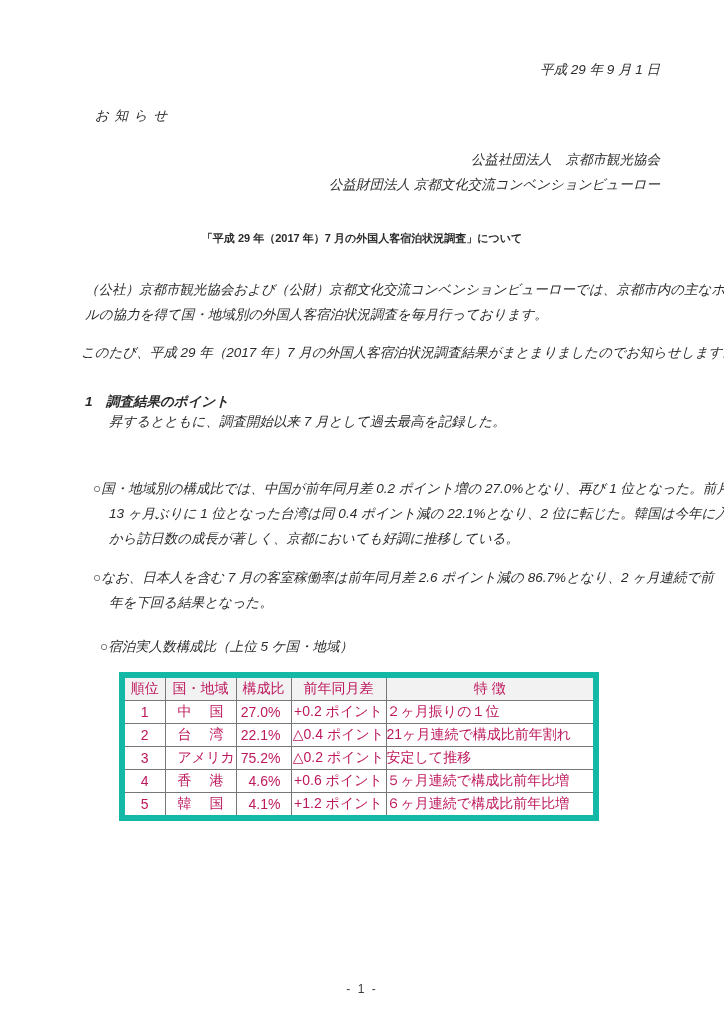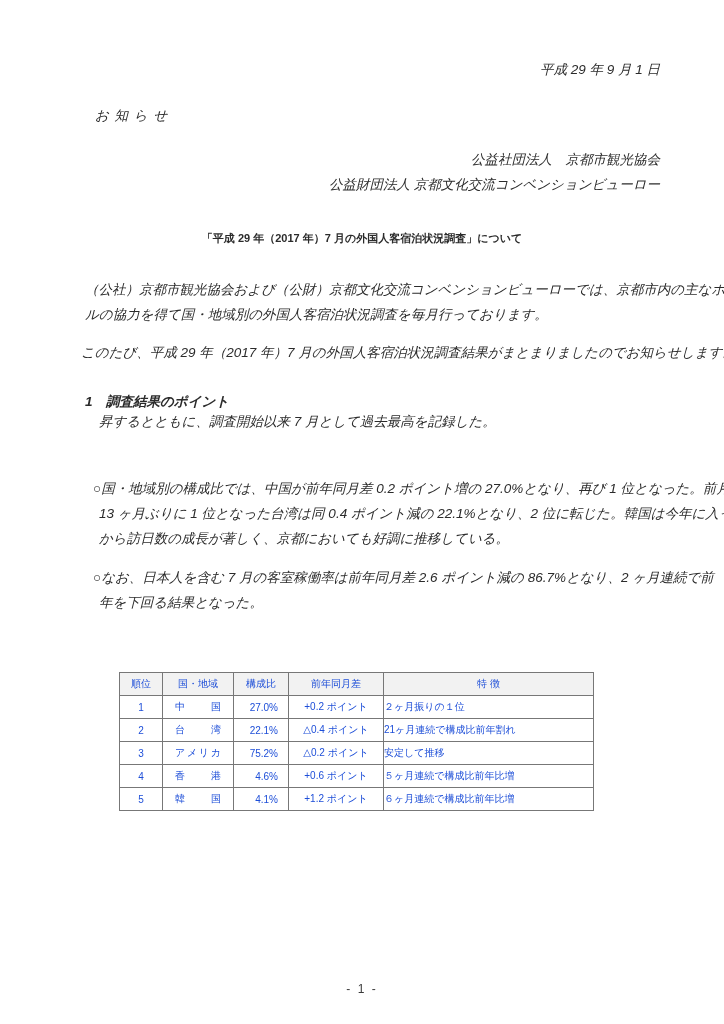--- a/index.html
+++ b/index.html
@@ -19,30 +19,30 @@
   .org1       { top: 147px; right: 64px; text-align: right; }
   .org2       { top: 172px; right: 64px; text-align: right; }
   .title      { top: 211px; left: 0; right: 0; text-align: center;
                 font-size: 11px; font-weight: bold; margin: 15px; line-height: 25px; }
   .para-1     { top: 277px; left: 85px; }
   .para-2     { top: 340px; left: 81px; }
   .sec-head   { top: 389px; left: 85px; font-weight: bold; }
   .bullet-1   { top: 409px; left: 93px; }
   .bullet-2   { top: 476px; left: 93px; }
   .bullet-3   { top: 565px; left: 93px; }
-  .bullet .cont { margin-left: 6px; }
+  .bullet .cont { margin-left: 16px; }
   .caption    { top: 634px; left: 100px; }
   .tbl-wrap   { top: 672px; left: 119px; }
   table {
     border-collapse: collapse;
     table-layout: fixed;
     width: 474px;
-    font-size: 10px;
-    color: #1d4ed8;
-    border: 1px solid #14b8a6;
+    font-size: 14px;
+    color: #be185d;
+    border: 6px solid #14b8a6;
   }
   th, td {
     border: 1px solid #777777;
     height: 22px;
     padding: 0;
     font-weight: normal;
     overflow: hidden;
     white-space: nowrap;
   }
   thead th { background: #f2f2f2; text-align: center; }
@@ -87,20 +87,21 @@
     <div class="line first">○国・地域別の構成比では、中国が前年同月差 0.2 ポイント増の 27.0%となり、再び 1 位となった。前月</div>
     <div class="line cont">13 ヶ月ぶりに 1 位となった台湾は同 0.4 ポイント減の 22.1%となり、2 位に転じた。韓国は今年に入って</div>
     <div class="line cont">から訪日数の成長が著しく、京都においても好調に推移している。</div>
   </div>
 
   <div class="abs txt bullet bullet-3">
     <div class="line first">○なお、日本人を含む 7 月の客室稼働率は前年同月差 2.6 ポイント減の 86.7%となり、2 ヶ月連続で前</div>
     <div class="line cont">年を下回る結果となった。</div>
   </div>
 
+  <div class="abs txt caption">○宿泊実人数構成比（上位 5 ケ国・地域）</div>
 
   <div class="abs tbl-wrap">
     <table>
       <colgroup>
         <col style="width:43px">
           <col style="width:71px">
           <col style="width:55px">
           <col style="width:95px">
           <col style="width:210px">
       </colgroup>

